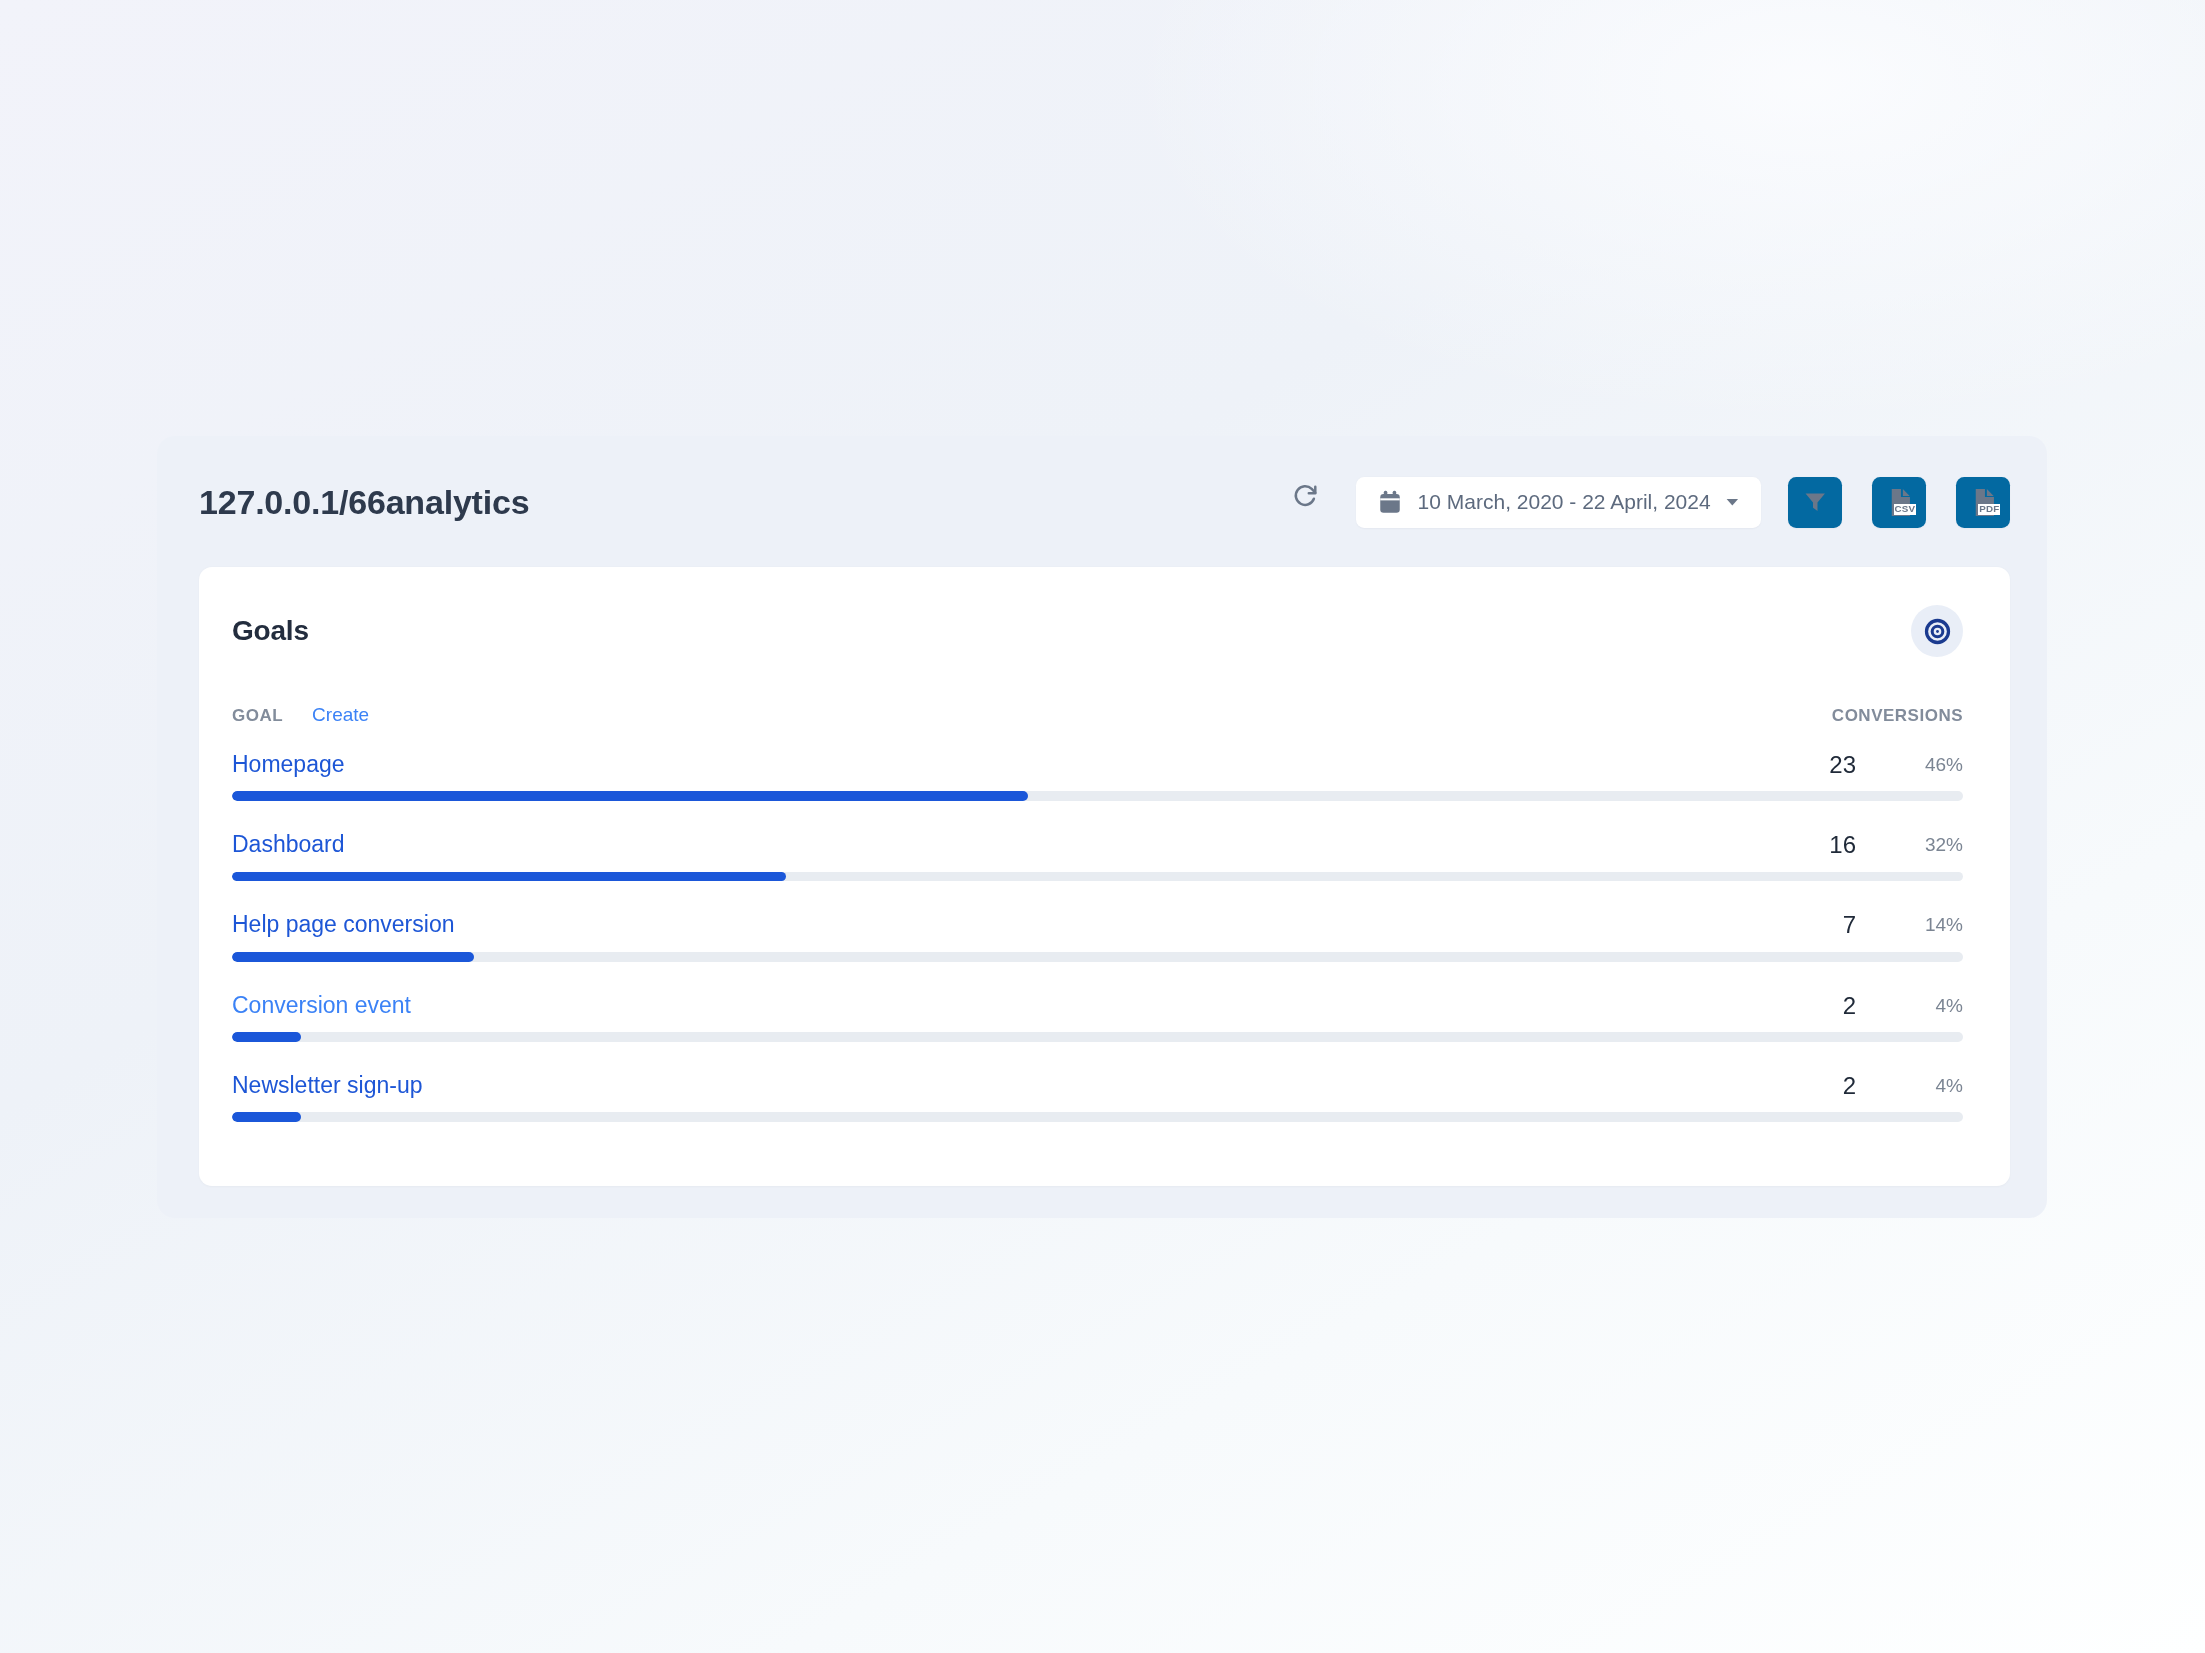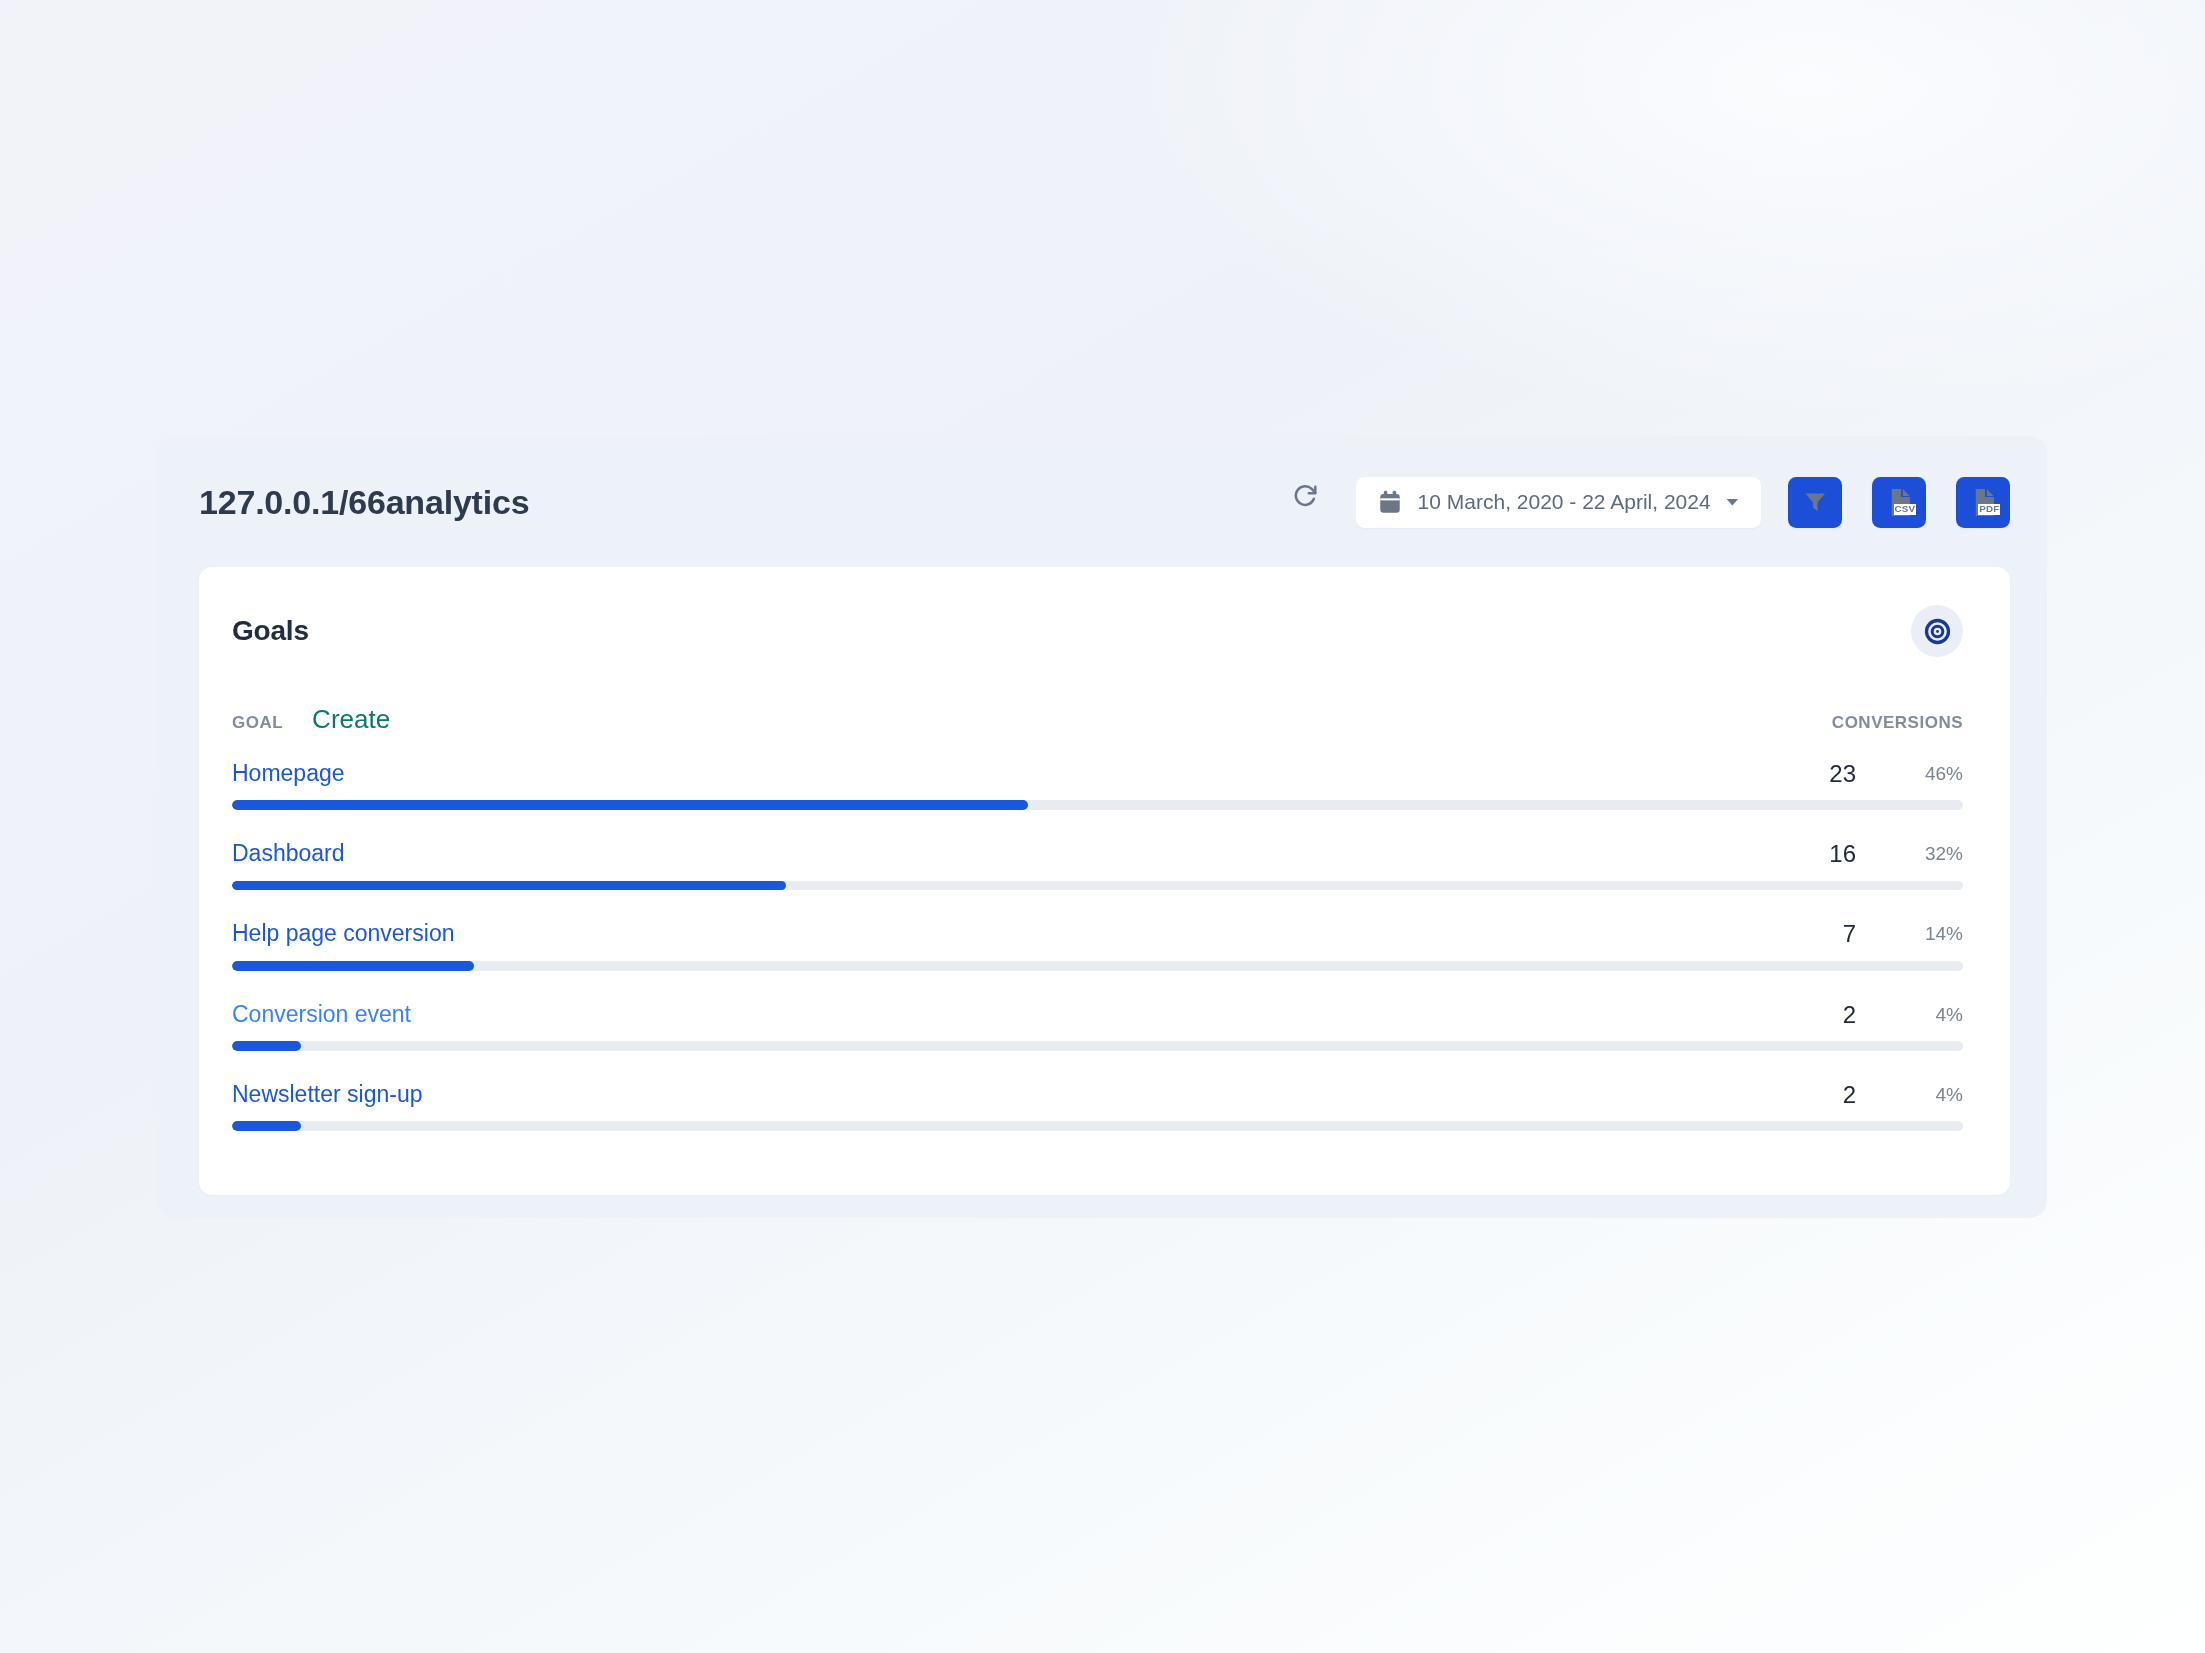--- a/index.html
+++ b/index.html
@@ -63,21 +63,21 @@
   .date-label {
     font-size: 21px;
     color: #5d6a7e;
     font-weight: 500;
     white-space: nowrap;
   }
   .caret { margin-left: 14.7px; display: flex; }
 
   .sq-btn {
     width: 54px; height: 51px;
-    background: #1d4ed8;
+    background: #0369a1;
     border: none;
     border-radius: 8.2px;
     display: flex; align-items: center; justify-content: center;
     margin-right: 30px;
     box-shadow: 0 0.8px 1.6px rgba(18,26,43,.04);
     cursor: pointer;
     position: relative;
   }
   .sq-btn:last-child { margin-right: 0; }
 
@@ -126,23 +126,23 @@
     display: flex; align-items: baseline;
     margin-bottom: 23px;
   }
   .col-label {
     font-size: 17px;
     font-weight: 700;
     color: #828c9b;
     letter-spacing: 0.5px;
   }
   .create-link {
-    font-size: 26px;
+    font-size: 19px;
     font-weight: 500;
-    color: #0f766e;
+    color: #3b82f6;
     margin-left: 29px;
     text-decoration: none;
     cursor: pointer;
   }
   .table-head .col-conversions { margin-left: auto; }
 
   .goal-row { margin-bottom: 28px; }
   .goal-row:last-child { margin-bottom: 0; }
   .row-line {
     display: flex; align-items: flex-end;

